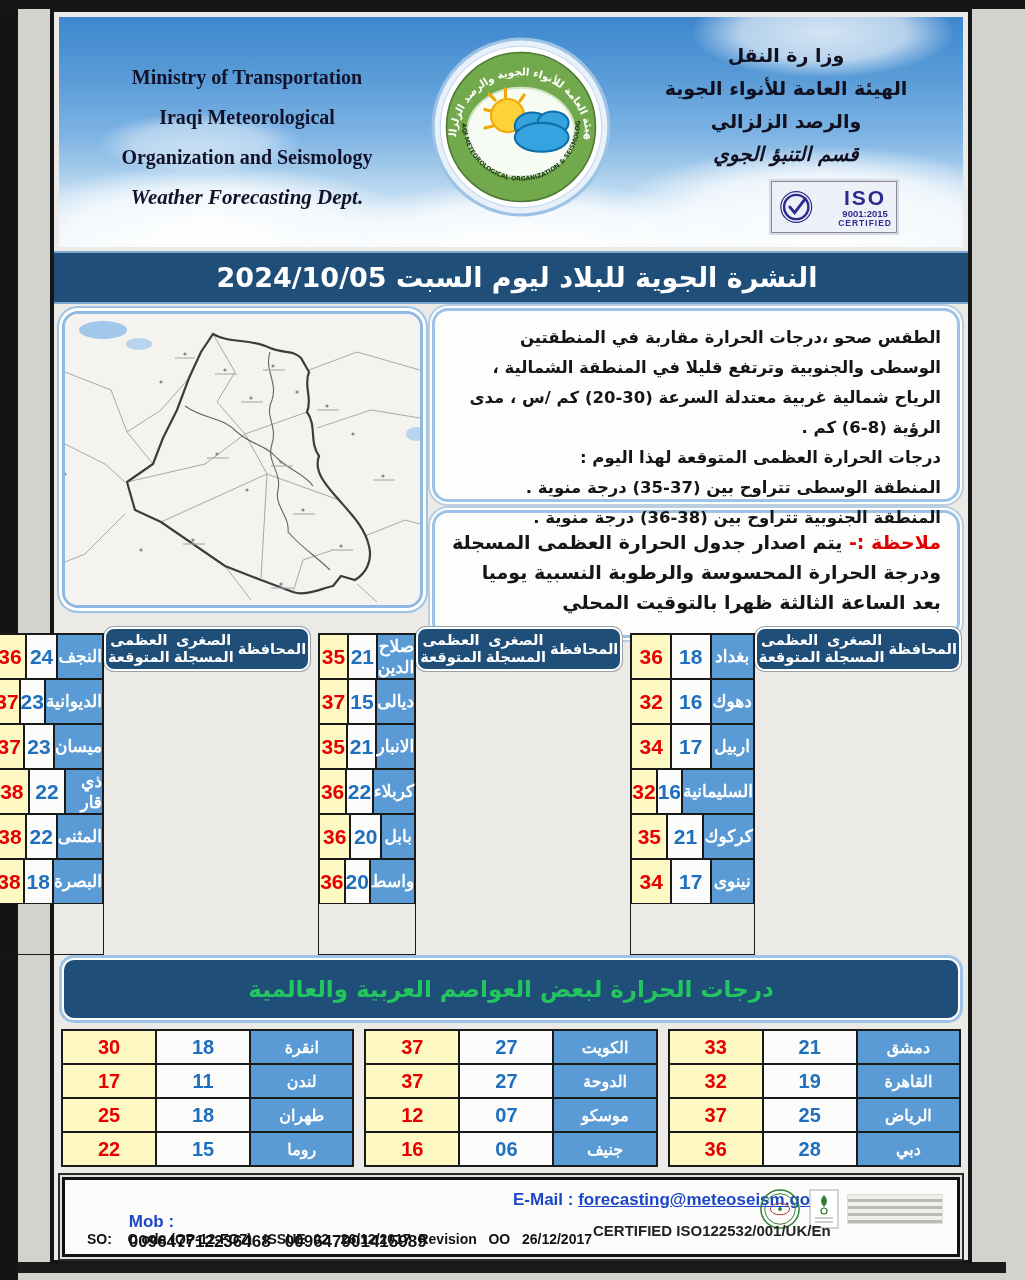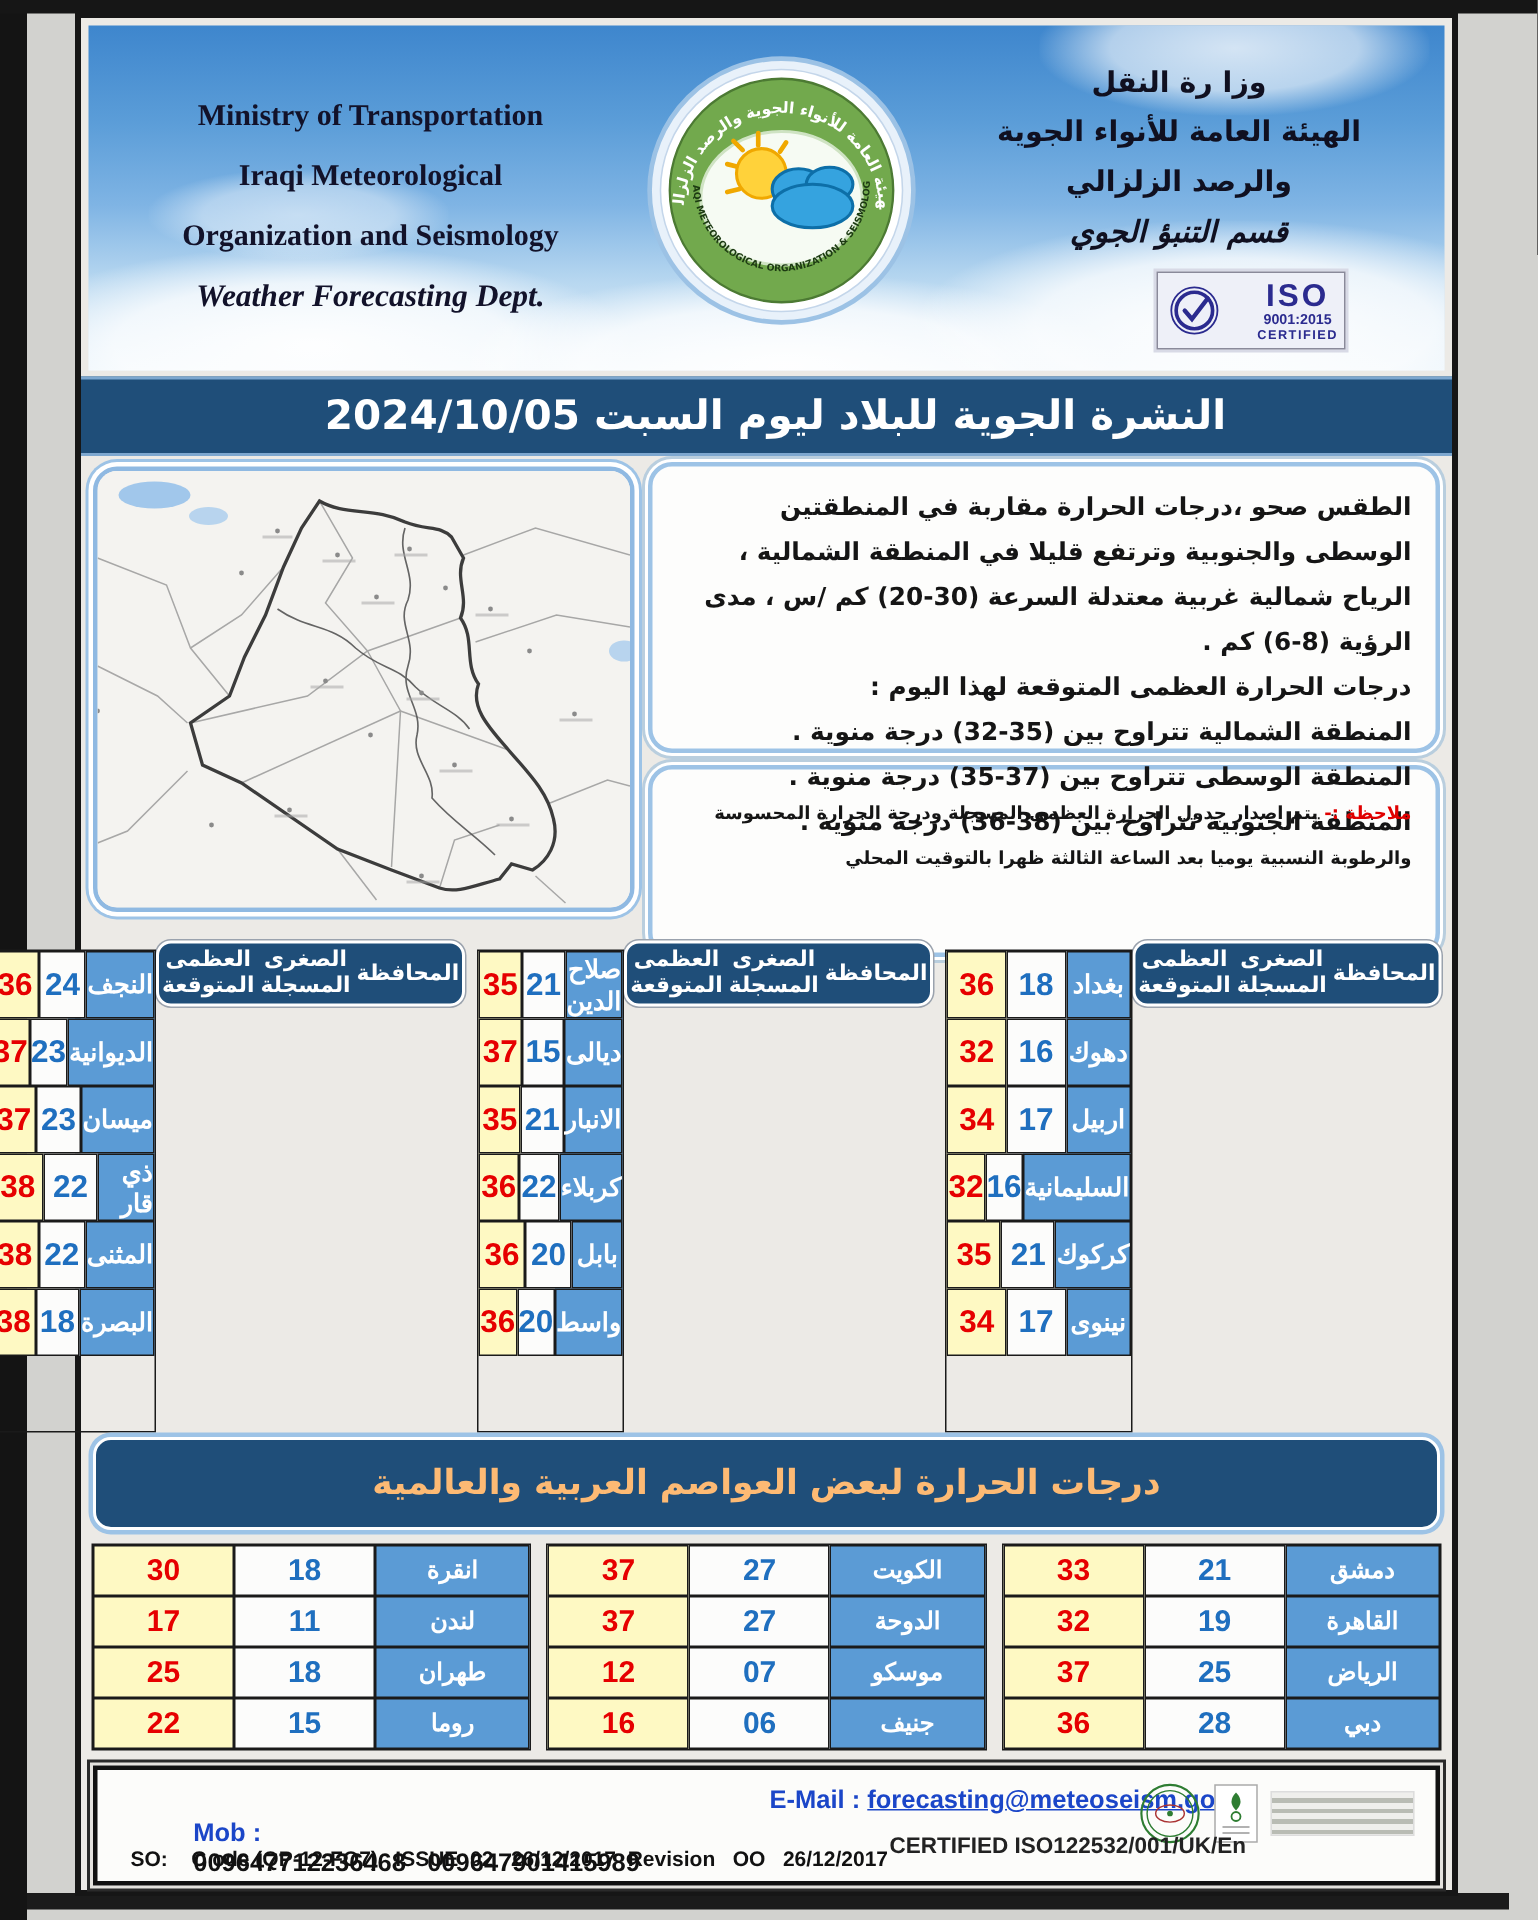--- a/index.html
+++ b/index.html
@@ -43,42 +43,42 @@
 
   
   .map-box{position:absolute;left:8px;top:299px;width:361px;height:297px;background:#f4f3f0;
     border:3px solid #8fb9e2;border-radius:16px;box-shadow:0 0 0 3px #ffffff,0 0 0 5px #9dc3e6;overflow:hidden;}
   .right-col{position:absolute;left:378px;top:296px;right:8px;}
   .forecast-box,.note-box{background:#fdfdfc;border:3px solid #9dc3e6;border-radius:16px;
     box-shadow:0 0 0 2px #ffffff,0 0 0 4px #b9cede;direction:rtl;text-align:right;
     font-weight:bold;color:#151515;}
   .forecast-box{height:194px;padding:12px 16px 6px 14px;font-size:16.5px;}
   .forecast-box p{margin:0;line-height:30px;}
-  .note-box{margin-top:8px;height:128px;padding:14px 16px 6px 14px;font-size:12px;line-height:30px;}
+  .note-box{margin-top:8px;height:128px;padding:14px 16px 6px 14px;font-size:19px;line-height:30px;}
   .note-label{color:#e00000;}
 
   
   .gov-section{position:absolute;left:7px;right:7px;top:615px;height:328px;display:flex;gap:8px;}
   .gov-table{flex:1;display:flex;flex-direction:row;}
   .thead{height:44px;background:#1f4e79;border:2px solid #fff;box-shadow:0 0 0 1px #9aa2ad;border-radius:10px;
     display:flex;align-items:center;color:#fff;font-weight:bold;font-size:14.5px;text-align:center;}
   .th{flex:1;line-height:1.15;padding:0 2px;}
   .th.name{flex:1.1;}
   .tbody{margin-top:6px;border:1px solid #1a1a1a;}
   .t-row{display:flex;height:45px;}
   .cap-rows .t-row{height:34px;}
   .cell{border:1px solid #1a1a1a;display:flex;align-items:center;justify-content:center;
     font-weight:bold;}
   .c-name{flex:1.1;background:#5b9bd5;color:#fff;font-size:17px;font-family:Liberation Serif, serif;}
   .c-min{flex:1;background:#fcfcfb;color:#1f6fbf;font-size:21px;font-family:"Liberation Sans",sans-serif;}
   .c-max{flex:1;background:#fef9c3;color:#e60000;font-size:21px;font-family:"Liberation Sans",sans-serif;}
 
   
   .capitals-banner{position:absolute;left:8px;right:8px;top:946px;height:62px;background:#1f4e79;
-    border:2px solid #fff;box-shadow:0 0 0 3px #9dc3e6;border-radius:12px;color:#fdba74;font-weight:bold;
+    border:2px solid #fff;box-shadow:0 0 0 3px #9dc3e6;border-radius:12px;color:#22c55e;font-weight:bold;
     font-size:23px;text-align:center;line-height:58px;direction:rtl;}
   .capitals-section{position:absolute;left:7px;right:7px;top:1017px;display:flex;gap:10px;}
   .cap-rows{flex:1;border:1px solid #1a1a1a;}
   .cap-rows .c-name{font-size:16px;}
   .cap-rows .c-min,.cap-rows .c-max{font-size:20px;}
 
   
   .footer{position:absolute;left:8px;right:8px;top:1165px;height:80px;background:#fcfcfa;
     border:3px solid #111;box-shadow:0 0 0 2px #e4e2de,0 0 0 4px #2a2a2a;
     font-family:"Liberation Sans",sans-serif;color:#111;}
@@ -233,21 +233,20 @@
           <line x1="206" y1="274" x2="228" y2="274"></line>
             <line x1="308" y1="166" x2="330" y2="166"></line>
         </g>
       </svg>
     </div>
 
     <div class="right-col">
       <div class="forecast-box">
         <p>الطقس صحو  ،درجات الحرارة مقاربة في المنطقتين الوسطى والجنوبية وترتفع قليلا في المنطقة الشمالية ، الرياح شمالية غربية معتدلة السرعة  (30-20) كم /س ، مدى الرؤية (8-6) كم .</p>
         <p>درجات الحرارة العظمى المتوقعة لهذا اليوم :</p>
-        <p>المنطقة الشمالية تتراوح بين (35-32) درجة منوية .</p>
         <p>المنطقة الوسطى تتراوح بين (37-35) درجة منوية .</p>
         <p>المنطقة الجنوبية تتراوح بين (38-36) درجة منوية .</p>
       </div>
       <div class="note-box">
         <span class="note-label">ملاحظة :-</span>
         <span>يتم اصدار جدول الحرارة العظمى المسجلة ودرجة الحرارة المحسوسة والرطوبة النسبية يوميا بعد الساعة الثالثة ظهرا بالتوقيت المحلي</span>
       </div>
     </div>
 
     <div class="gov-section" dir="rtl">

